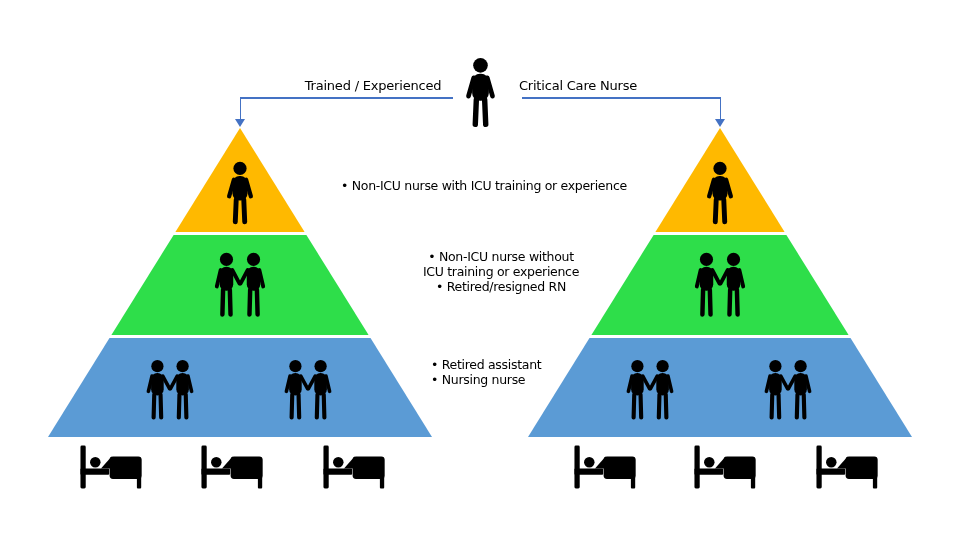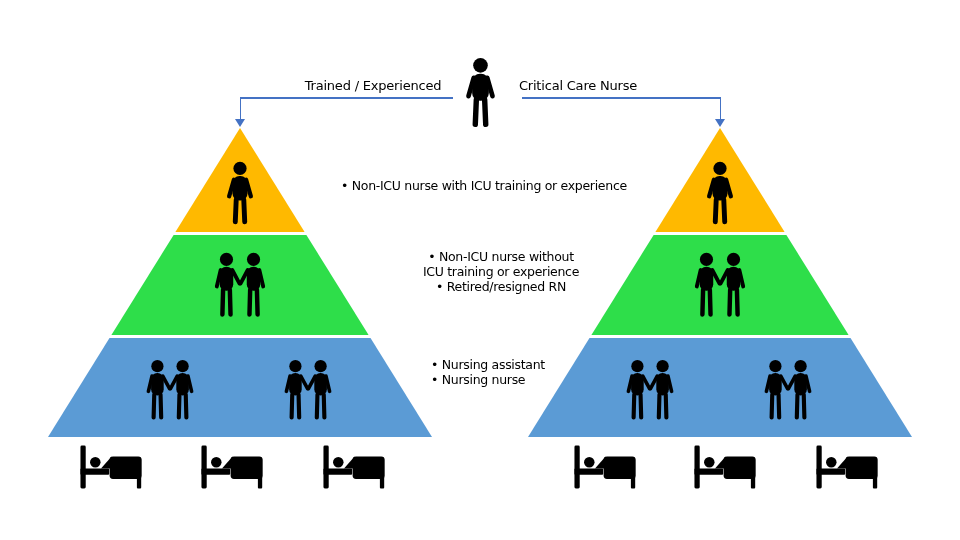--- a/index.html
+++ b/index.html
@@ -111,21 +111,21 @@
 
   <div class="note" style="left:341px;top:178px;">
     <div>• Non-ICU nurse with ICU training or experience</div>
   </div>
   <div class="note centered" style="left:473px;top:249px;margin-left:28px;">
     <div>• Non-ICU nurse without</div>
     <div>ICU training or experience</div>
     <div>• Retired/resigned RN</div>
   </div>
   <div class="note" style="left:431px;top:357px;">
-    <div>• Nursing assistant</div>
+    <div>• Retired assistant</div>
     <div>• Nursing nurse</div>
   </div>
 
   <svg class="bed icon-black" style="left:79px;" viewBox="0 0 70 46">
       <use href="#bed-symbol"></use>
     </svg>
   <svg class="bed icon-black" style="left:200px;" viewBox="0 0 70 46">
       <use href="#bed-symbol"></use>
     </svg>
   <svg class="bed icon-black" style="left:322px;" viewBox="0 0 70 46">

